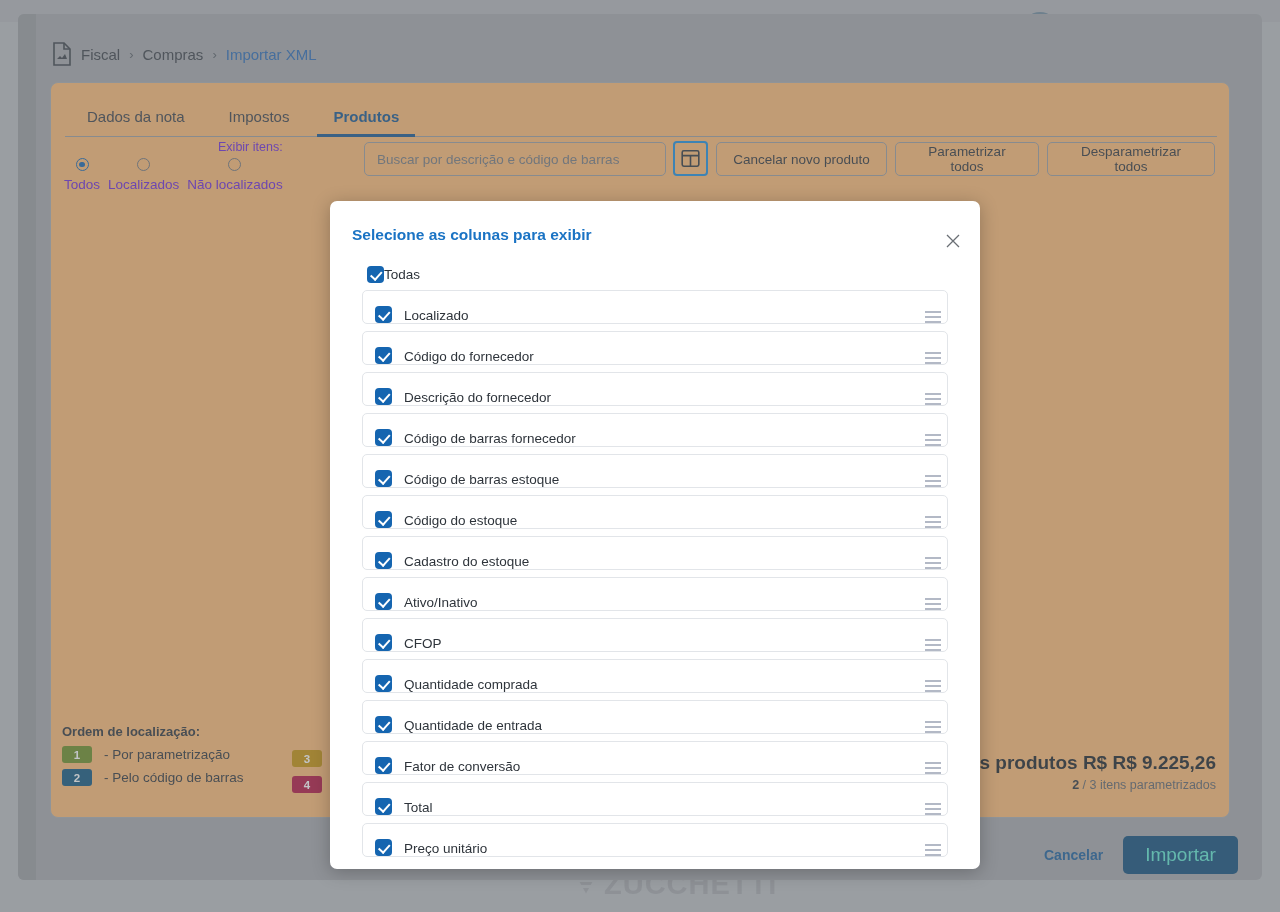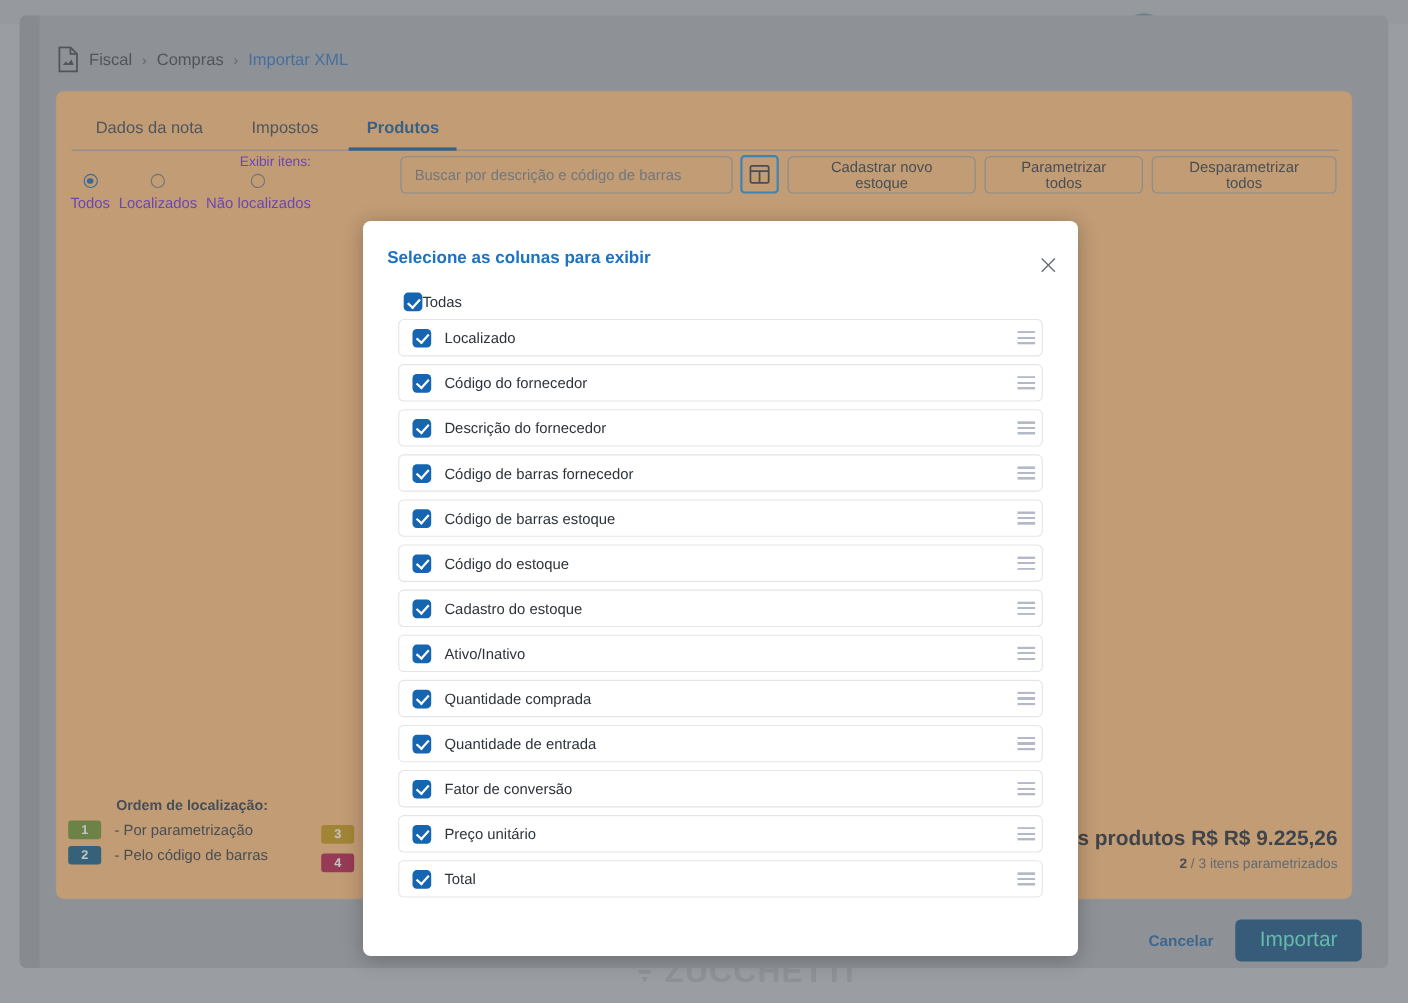--- a/index.html
+++ b/index.html
@@ -205,21 +205,20 @@
   }
   #btn-cadastrar { left: 716px; width: 171px; }
   #btn-parametrizar { left: 895px; width: 144px; }
   #btn-desparametrizar { left: 1047px; width: 168px; }
 
   
   #legend {
     position: absolute;
     left: 62px; top: 724px;
     color: #2e343b;
-    text-align: right;
   }
   #legend-title { font-size: 13px; font-weight: bold; margin-bottom: 7px; }
   .legend-row {
     display: flex;
     align-items: center;
     gap: 12px;
     margin-bottom: 6px;
   }
   .legend-badge {
     width: 30px; height: 17px;
@@ -329,21 +328,21 @@
   #modal-list {
     position: absolute;
     left: 330px; top: 290px;
     width: 650px; height: 579px;
     padding: 0 32px;
     overflow: hidden;
     z-index: 5;
   }
   .col-row {
     display: flex;
-    align-items: center;
+    align-items: flex-end;
     height: 34px;
     margin-bottom: 7px;
     border: 1px solid #e2e5e9;
     border-radius: 5px;
     background: #fff;
     padding: 0 6px 0 12px;
   }
   .col-row-label {
     flex: 1;
     margin-left: 12px;
@@ -434,21 +433,21 @@
 
 <input id="search-input" type="text" placeholder="Buscar por descrição e código de barras" style="">
 
 <button id="columns-button">
   <svg width="19" height="19" viewBox="0 0 19 19">
     <rect x="1.2" y="1.8" width="16.6" height="15.4" rx="1.6" fill="none" stroke="#2e343b" stroke-width="1.6"></rect>
     <path d="M1.2 6.6h16.6M9.5 6.6v10.6" stroke="#2e343b" stroke-width="1.6" fill="none"></path>
   </svg>
 </button>
 
-<button class="toolbar-btn" id="btn-cadastrar">Cadastrar novo estoque</button>
+<button class="toolbar-btn" id="btn-cadastrar">Cancelar novo produto</button>
 <button class="toolbar-btn" id="btn-parametrizar">Parametrizar todos</button>
 <button class="toolbar-btn" id="btn-desparametrizar">Desparametrizar todos</button>
 
 <div id="legend">
   <div id="legend-title">Ordem de localização:</div>
   <div class="legend-row">
     <span class="legend-badge" style="background:#6b8e23">1</span>
     <span class="legend-text">- Por parametrização</span>
   </div>
   <div class="legend-row">
@@ -524,36 +523,41 @@
       <span class="col-row-label">Cadastro do estoque</span>
       <span class="drag-handle"></span>
     </div>
     <div class="col-row">
       <span class="cb"></span>
       <span class="col-row-label">Ativo/Inativo</span>
       <span class="drag-handle"></span>
     </div>
     <div class="col-row">
       <span class="cb"></span>
+      <span class="col-row-label">CFOP</span>
+      <span class="drag-handle"></span>
+    </div>
+    <div class="col-row">
+      <span class="cb"></span>
       <span class="col-row-label">Quantidade comprada</span>
       <span class="drag-handle"></span>
     </div>
     <div class="col-row">
       <span class="cb"></span>
       <span class="col-row-label">Quantidade de entrada</span>
       <span class="drag-handle"></span>
     </div>
     <div class="col-row">
       <span class="cb"></span>
       <span class="col-row-label">Fator de conversão</span>
       <span class="drag-handle"></span>
     </div>
     <div class="col-row">
       <span class="cb"></span>
+      <span class="col-row-label">Total</span>
+      <span class="drag-handle"></span>
+    </div>
+    <div class="col-row">
+      <span class="cb"></span>
       <span class="col-row-label">Preço unitário</span>
       <span class="drag-handle"></span>
     </div>
-    <div class="col-row">
-      <span class="cb"></span>
-      <span class="col-row-label">Total</span>
-      <span class="drag-handle"></span>
-    </div>
   </div>
 
 </body></html>

